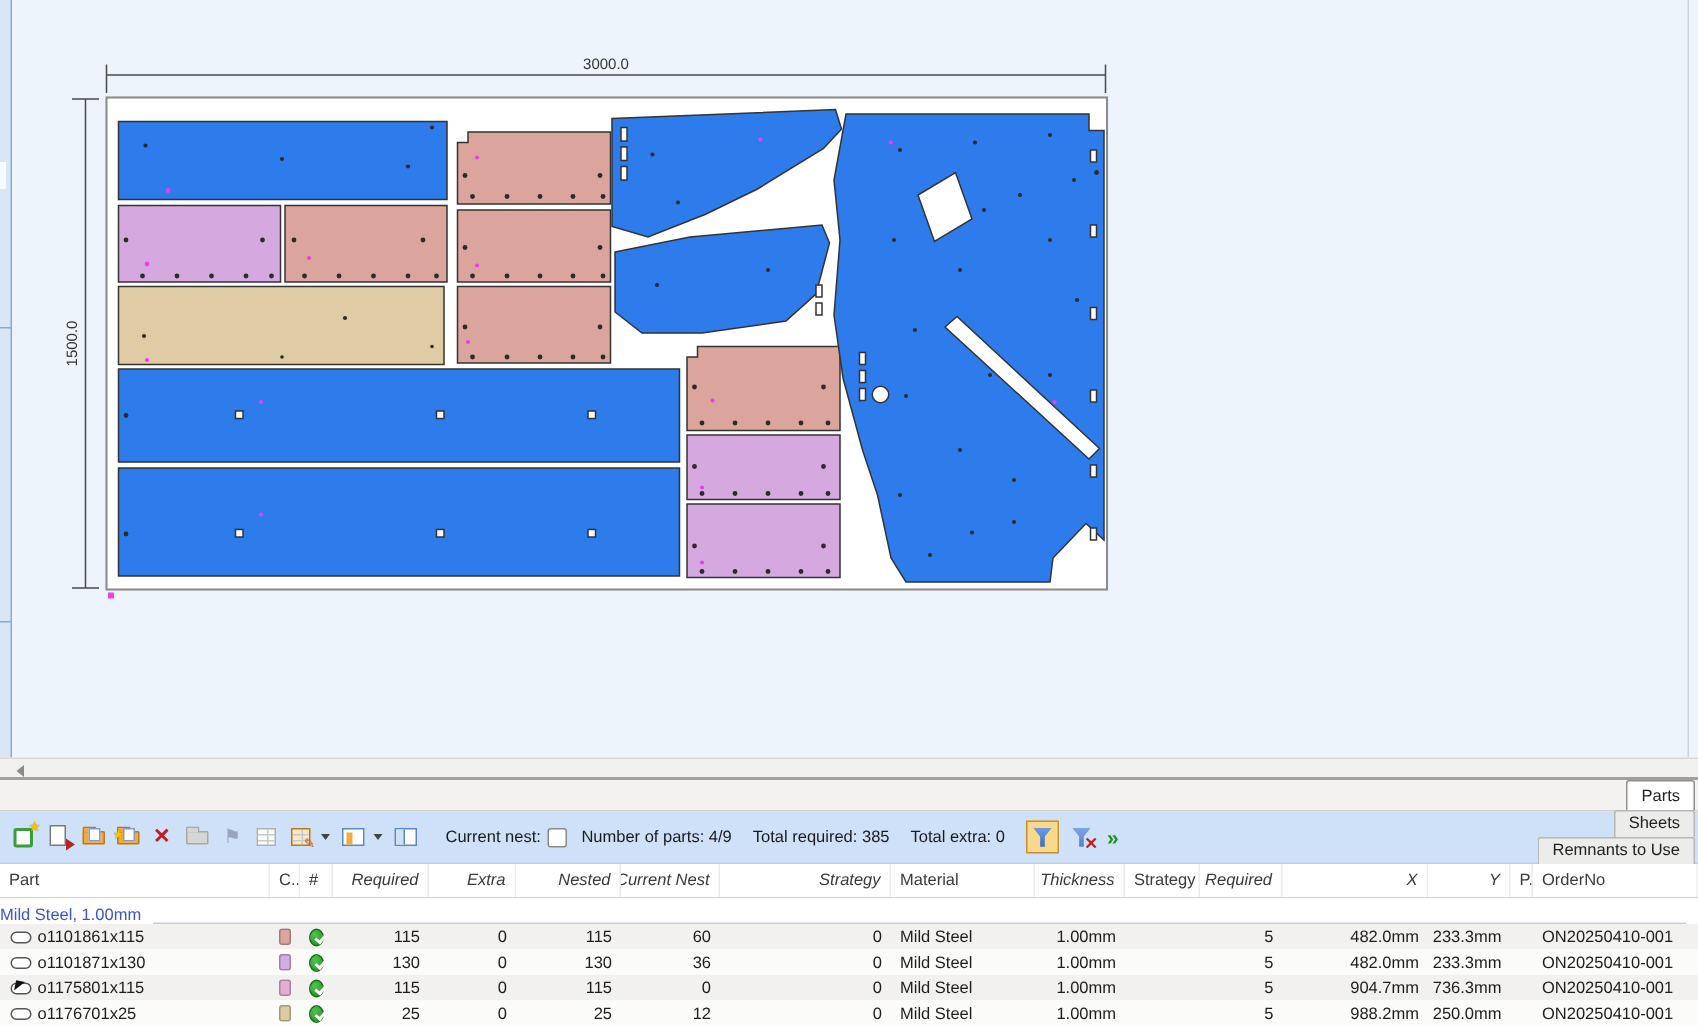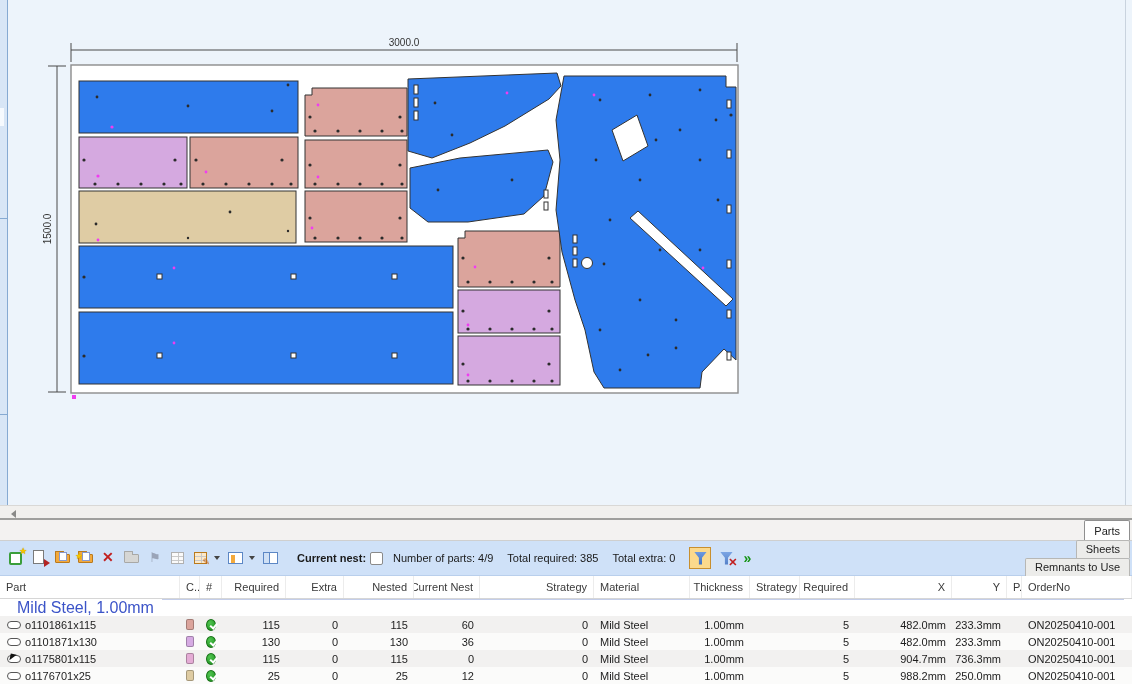--- a/index.html
+++ b/index.html
@@ -62,45 +62,45 @@
     background-position:0 3px,0 7px,6px 0; background-repeat:no-repeat; }
   .i-grid.orange { border-color:#b97a1d; background-color:#fde9c8; }
   .i-grid.orange:after { content:"\270E"; position:absolute; right:-4px; bottom:-4px;
     color:#c2641e; font-size:9px; }
   .i-view { position:absolute; left:1px; top:3px; width:15px; height:12px; background:#fff;
     border:1px solid #5c87c5; }
   .i-view.dots:after { content:""; position:absolute; left:2px; top:2px; width:4px; height:8px;
     background:#f3a93c; }
   .i-view.split:after { content:""; position:absolute; left:0; top:0; width:5px; height:10px;
     background:#cfe0f5; border-right:1px solid #5c87c5; }
-  .lbl { margin:0 4px 0 12px;font-weight:bold; }
+  .lbl { margin:0 4px 0 12px; }
   .checkbox { width:13px; height:13px; background:#fff; border:1px solid #8a8a8a;
     border-radius:2px; margin-right:10px; }
   .stat { margin-right:14px; white-space:nowrap; }
   .funnel-wrap { width:22px; height:22px; border:1px solid #c88f2e; background:#fbd98c;
     display:flex; align-items:center; justify-content:center; margin-right:4px; }
   .funnel { width:13px; height:13px; background:linear-gradient(#6d9ae0,#3f6fbe);
     clip-path:polygon(0 0,100% 0,62% 48%,62% 100%,38% 100%,38% 48%); }
   .funnel2 { position:relative; width:22px; height:22px; display:flex; align-items:center;
     justify-content:center; margin-right:6px; }
   .funnel2 .funnel { opacity:.85; }
   .funnel2 .redx { position:absolute; right:0; bottom:0; color:#c11f1f; font-weight:bold;
     font-size:11px; }
   .i-more { color:#169416; font-weight:bold; font-size:14px; letter-spacing:-1px; }
 
   
   .grid { display:grid;
     grid-template-columns:180px 20px 22px 64px 58px 70px 66px 114px 96px 60px 50px 55px 97px 55px 15px 110px; }
   .thead { height:23px; background:#fff; border-bottom:1px solid #d6d6d6; font-size:11px; color:#3a3a3a; }
   .thead > div { display:flex; align-items:center; padding:0 6px; border-right:1px solid #ececec;
     white-space:nowrap; overflow:hidden; }
-  .thead > div.r { justify-content:flex-end; }
+  .thead > div.r { justify-content:flex-end;font-style:italic; }
   .thead > div:first-child { }
-  .group-row { height:17px; display:flex; align-items:flex-start; background:#fff;
-    font-size:16px; color:#3c54c8; padding-left:17px; }
+  .group-row { height:17px; display:flex; align-items:flex-end; background:#fff;
+    font-size:11px; color:#3c54c8; }
   .group-row .rule { flex:1; height:1px; background:#c3cde9; margin:0 8px; }
   .trow { height:17px; font-size:11px; color:#1d1d1d; align-items:center; }
   .trow.odd { background:#f2f1f0; }
   .trow.even { background:#fbfbfa; }
   .trow > div { display:flex; align-items:center; padding:0 6px; white-space:nowrap; overflow:hidden; height:17px; }
   .trow > div.r { justify-content:flex-end; }
   .cap { width:14px; height:8px; border:1px solid #555; border-radius:4px; background:#fff;
     margin:0 4px 0 1px; flex:none; position:relative; }
   .cap.cursor:after { content:""; position:absolute; left:2px; top:-2px; width:0; height:0;
     border-left:6px solid #111; border-bottom:7px solid transparent; transform:rotate(12deg); }

